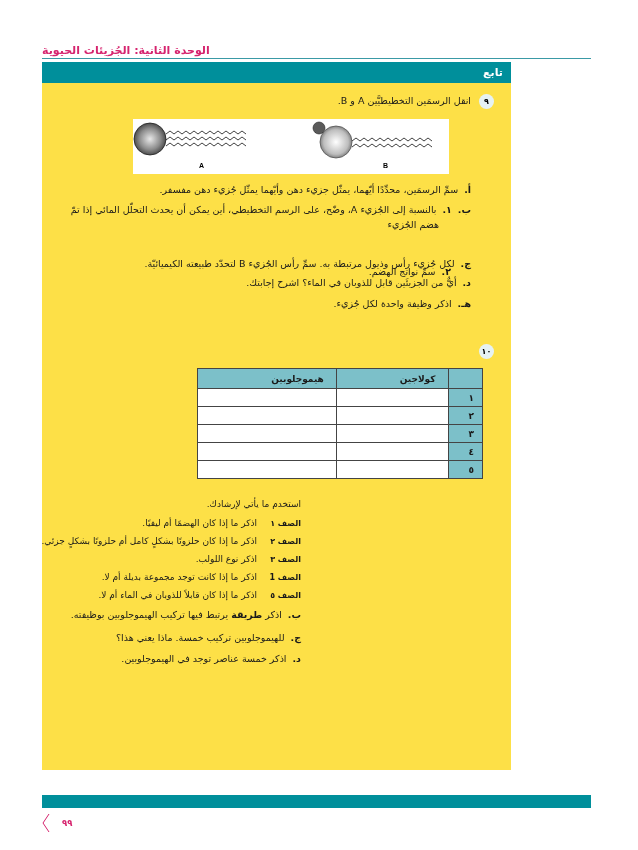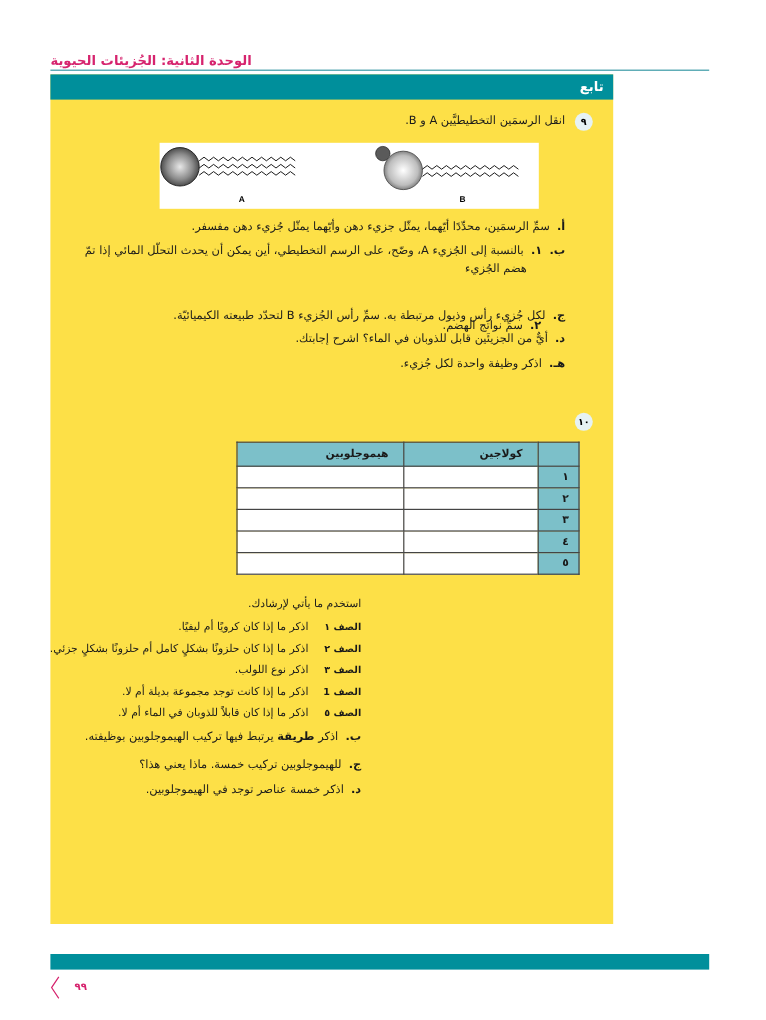--- a/index.html
+++ b/index.html
@@ -154,21 +154,21 @@
           <td class="num">٥</td>
           <td class="cell"></td>
           <td class="cell"></td>
         </tr>
     </tbody>
   </table>
 
   <div class="line" style="top:437px; right:210px; font-size:9px;">استخدم ما يأتي لإرشادك.</div>
 
   <div class="line" style="top:456px; right:210px; font-size:9px;">
-    <span class="lbl" style="display:inline-block; width:38px; font-size:8px;">الصف ١</span><span>اذكر ما إذا كان كرويًا أم ليفيًا.</span>
+    <span class="lbl" style="display:inline-block; width:38px; font-size:8px;">الصف ١</span><span>اذكر ما إذا كان الهضمًا أم ليفيًا.</span>
   </div>
   <div class="line" style="top:474px; right:210px; font-size:9px;">
     <span class="lbl" style="display:inline-block; width:38px; font-size:8px;">الصف ٢</span><span>اذكر ما إذا كان حلزونًا بشكلٍ كامل أم حلزونًا بشكلٍ جزئي.</span>
   </div>
   <div class="line" style="top:492px; right:210px; font-size:9px;">
     <span class="lbl" style="display:inline-block; width:38px; font-size:8px;">الصف ٣</span><span>اذكر نوع اللولب.</span>
   </div>
   <div class="line" style="top:510px; right:210px; font-size:9px;">
     <span class="lbl" style="display:inline-block; width:38px; font-size:8px;">الصف 1</span><span>اذكر ما إذا كانت توجد مجموعة بديلة أم لا.</span>
   </div>

